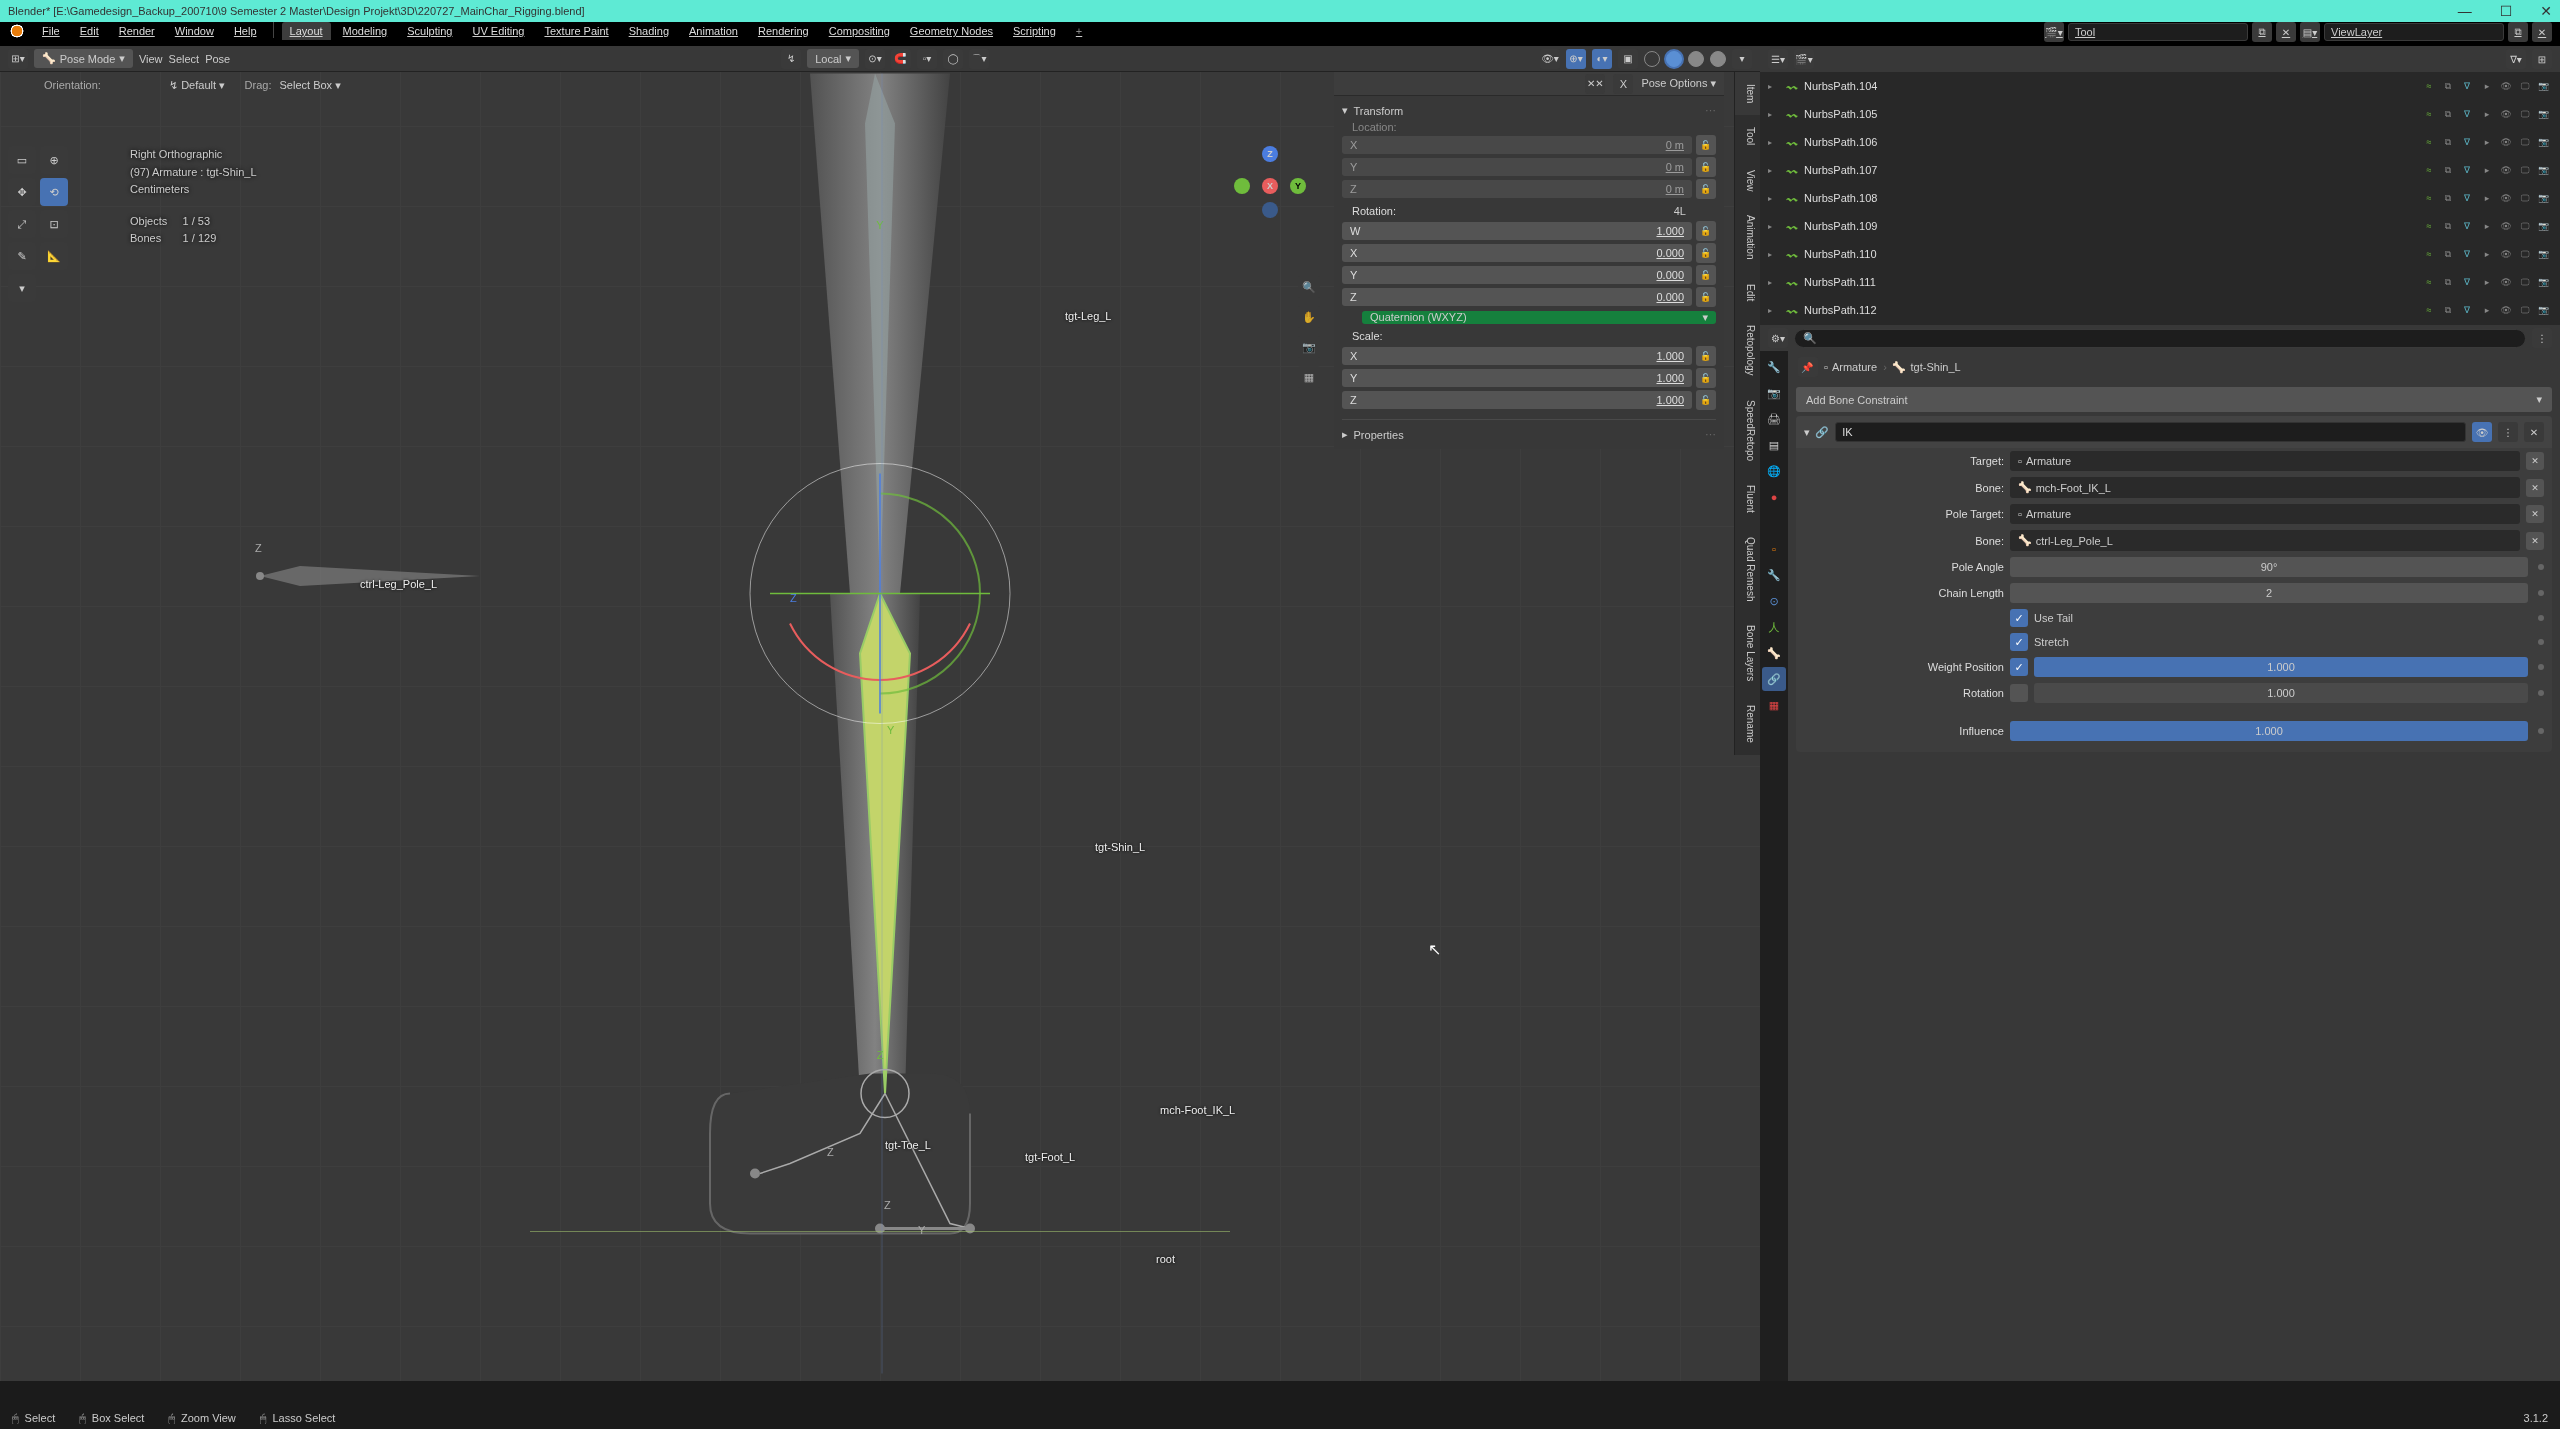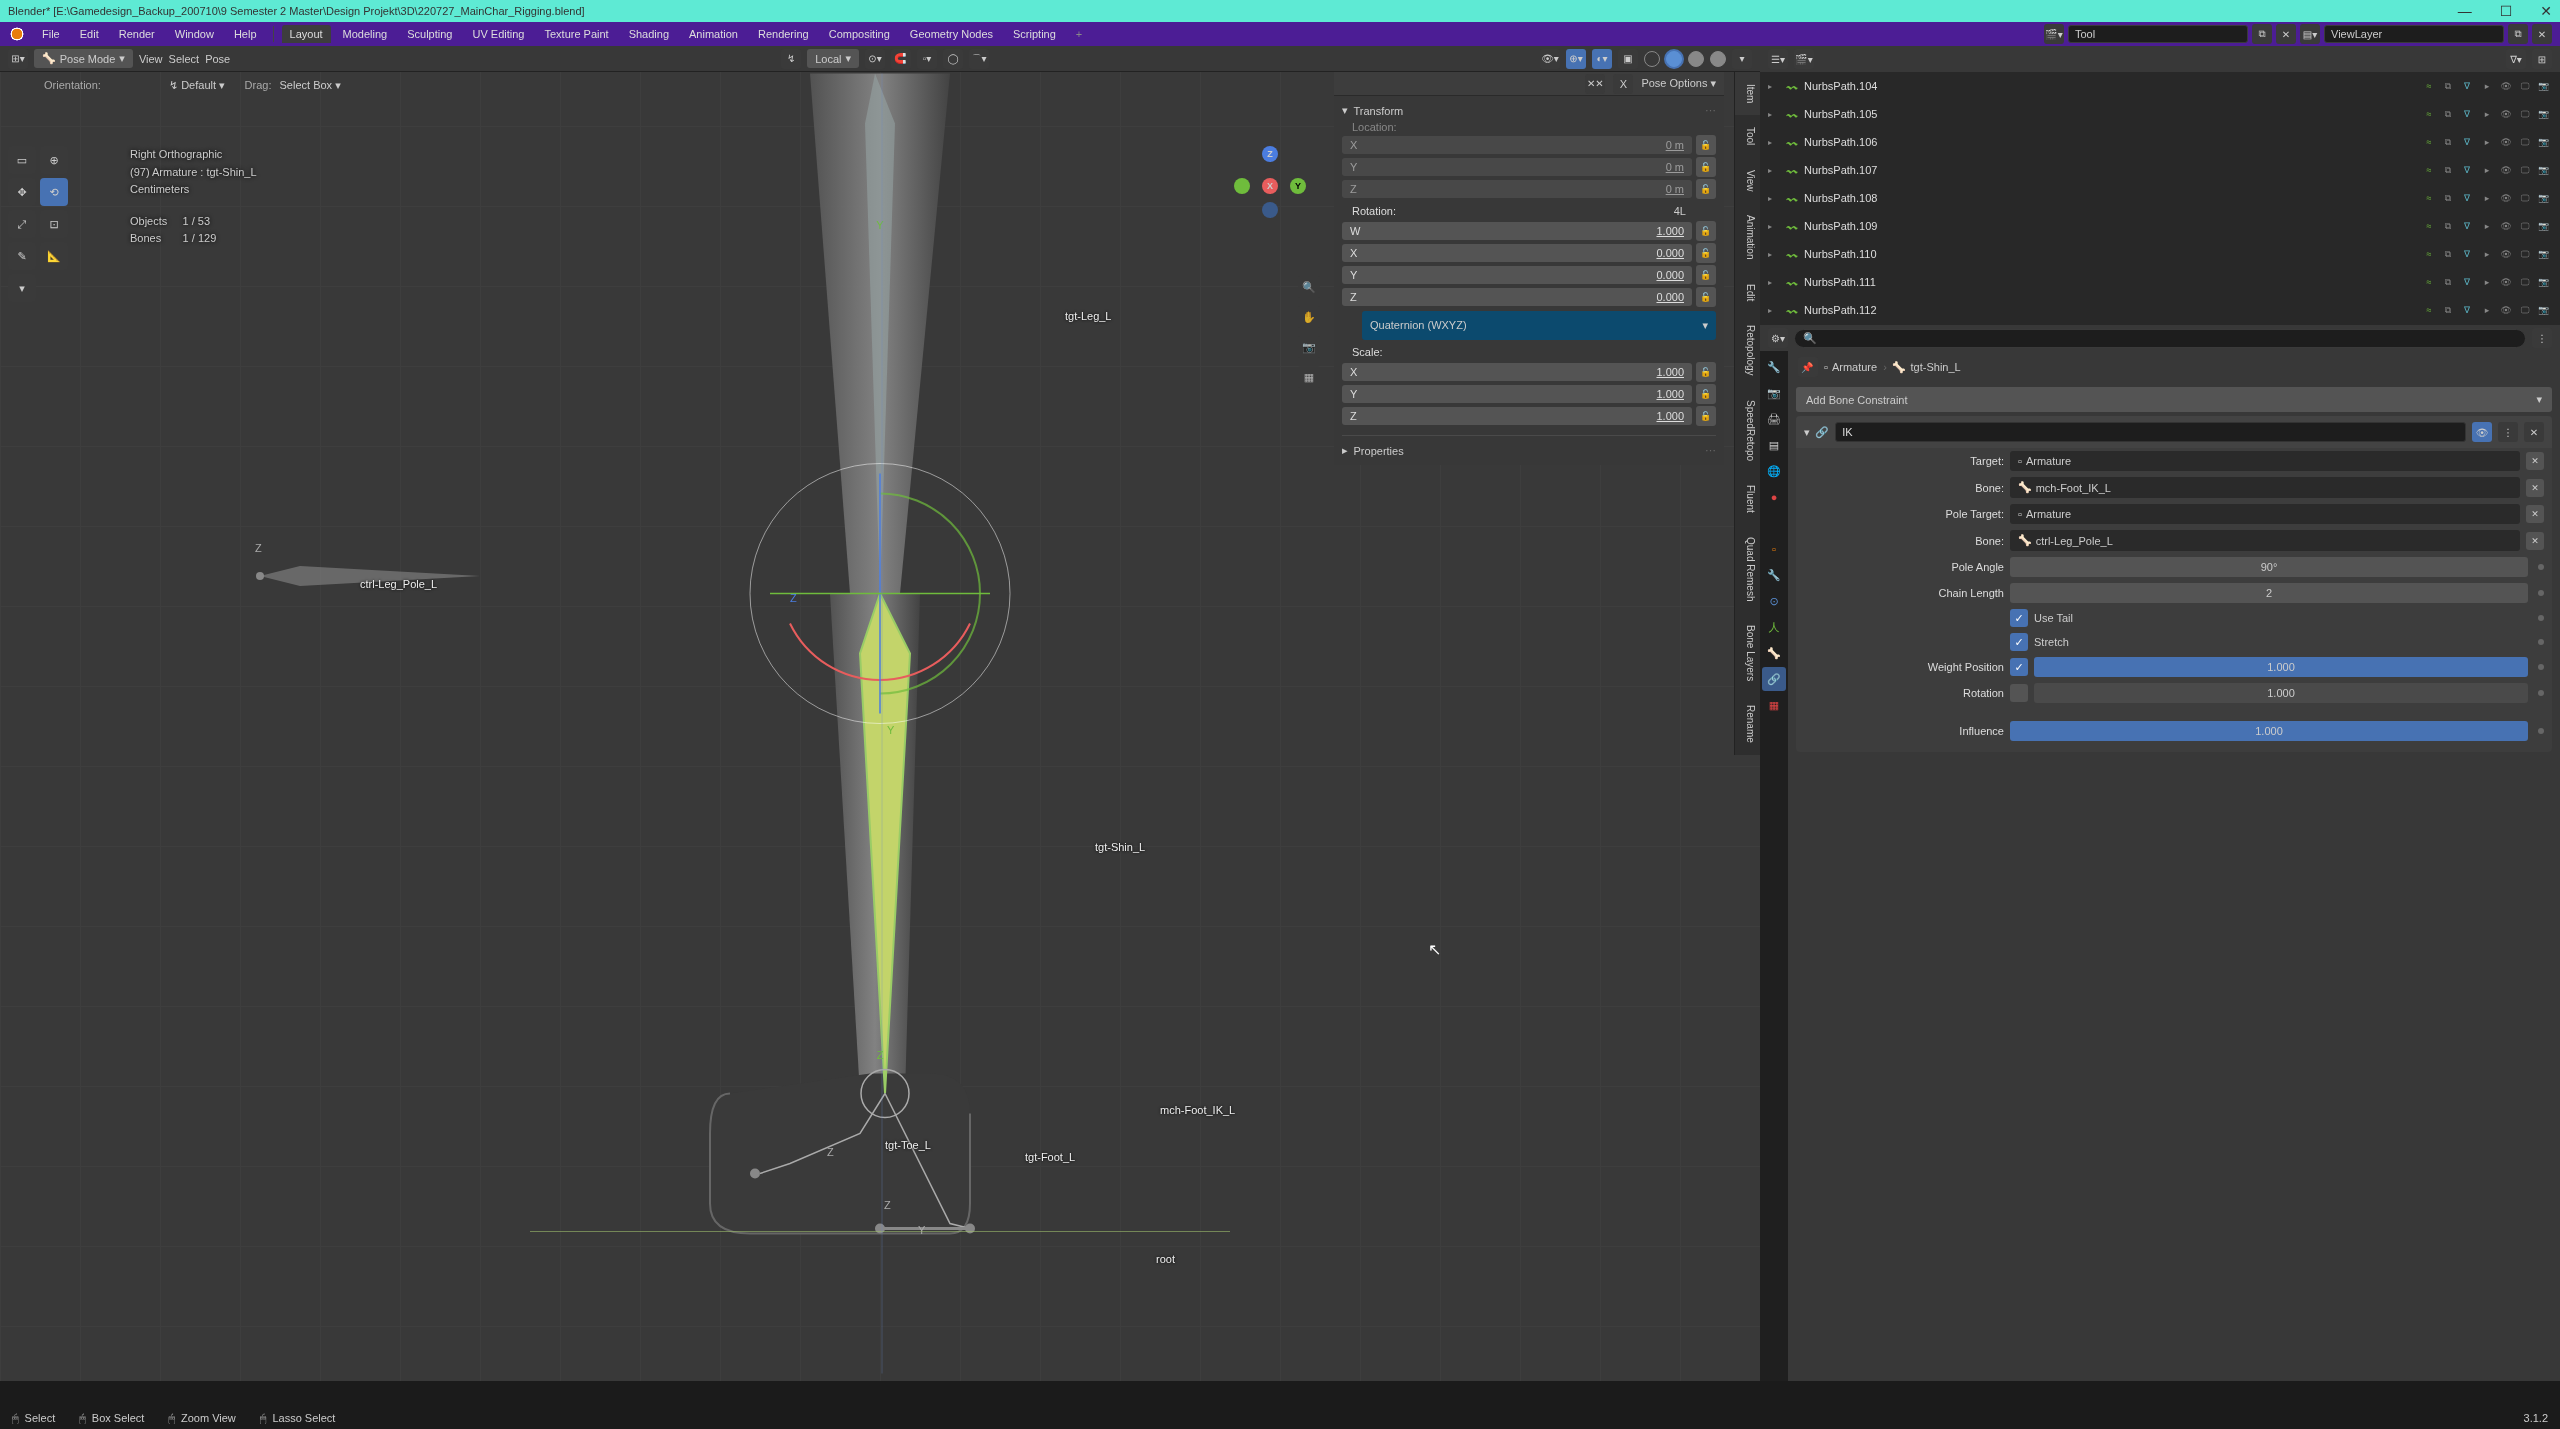--- a/index.html
+++ b/index.html
@@ -1,21 +1,21 @@
 <!DOCTYPE html>
 <html><head>
 <meta charset="utf-8">
 <style>
 * { margin:0; padding:0; box-sizing:border-box; font-family:"Segoe UI",Arial,sans-serif; font-size:11px; color:#ccc; user-select:none; }
 body { background:#1b1b1b; width:2560px; height:1429px; overflow:hidden; position:relative; }
 .titlebar { height:22px; background:#5eead4; display:flex; align-items:center; padding:0 8px; }
 .titlebar span { color:#333; }
 .titlebar .winbtns { margin-left:auto; display:flex; gap:28px; }
 .titlebar .winbtns div { color:#333; font-size:14px; }
-.menubar { height:24px; background:#4c1d95; display:flex; align-items:center; padding:0 8px; gap:4px; }
+.menubar { height:24px; background:#000000; display:flex; align-items:flex-start; padding:0 8px; gap:4px;text-decoration:underline; }
 .menubar .logo { width:18px; height:18px; background:radial-gradient(circle,#e87d0d 40%,#fff 42%,#fff 50%,transparent 52%); border-radius:50%; margin-right:4px; }
 .menubar .mi { padding:3px 8px; color:#ddd; }
 .menubar .mi.active { background:#3d3d3d; border-radius:3px 3px 0 0; }
 .menubar .sep { width:1px; height:16px; background:#444; margin:0 4px; }
 .menubar .right { margin-left:auto; display:flex; align-items:center; gap:4px; }
 .menubar .field { background:#1d1d1d; border:1px solid #3a3a3a; border-radius:3px; padding:2px 6px; display:flex; align-items:center; gap:4px; }
 .iconbtn { width:20px; height:20px; background:#3a3a3a; border-radius:3px; display:flex; align-items:center; justify-content:center; font-size:10px; }
 .toolbar { height:26px; background:#383838; display:flex; align-items:center; padding:0 8px; gap:6px; border-bottom:1px solid #222; }
 .toolbar .btn { background:#545454; border-radius:3px; padding:3px 8px; display:flex; align-items:center; gap:4px; }
 .toolbar .spc { flex:1; }
@@ -42,21 +42,21 @@
 .viewport .sidetools div { width:22px; height:22px; background:#3a3a3a; border-radius:3px; display:flex; align-items:center; justify-content:center; opacity:0.8; }
 .viewport .npanel { position:absolute; right:36px; top:26px; width:390px; background:#383838; }
 .viewport .npanel .phdr { height:24px; background:#3d3d3d; display:flex; align-items:center; padding:0 8px; justify-content:flex-end; gap:8px; border-bottom:1px solid #2a2a2a; }
 .viewport .npanel .sect { padding:4px 8px; }
 .viewport .npanel .shdr { display:flex; align-items:center; gap:6px; padding:4px 0; }
 .viewport .npanel .prow { display:flex; align-items:center; margin:2px 0; gap:4px; }
 .viewport .npanel .prow .val { flex:1; background:#545454; border-radius:3px; padding:3px 8px; display:flex; }
 .viewport .npanel .prow .val .k { color:#ddd; }
 .viewport .npanel .prow .val .v { margin-left:auto; color:#ddd;text-decoration:underline; }
 .viewport .npanel .prow .lock { width:20px; height:20px; background:#545454; border-radius:3px; display:flex; align-items:center; justify-content:center; font-size:9px; }
-.viewport .npanel .drop { background:#0c4a6e; border-radius:3px; padding:8px 8px; margin:4px 0 4px 20px; display:flex; }
+.viewport .npanel .drop { background:#15803d; border-radius:3px; padding:0 8px; margin:4px 0 4px 20px; display:flex; }
 .viewport .tabs { position:absolute; right:0; top:26px; width:26px; display:flex; flex-direction:column; }
 .viewport .tabs .tab { writing-mode:vertical-rl; padding:12px 4px; background:#2e2e2e; border-left:1px solid #222; text-align:center; font-size:10px; }
 .viewport .tabs .tab.active { background:#383838; }
 .char { position:absolute; left:50%; top:0; transform:translateX(-50%); width:700px; height:100%; pointer-events:none; }
 .bone-lbl { position:absolute; color:#eee; font-size:11px; text-shadow:0 0 3px #000; }
 .rightcol { width:800px; display:flex; background:#282828; }
 .outliner { flex:1; display:flex; flex-direction:column; }
 .outliner .hdr { height:26px; background:#383838; display:flex; align-items:center; padding:0 8px; gap:6px; }
 .outliner .list { flex:0 0 253px; overflow:hidden; background:#282828; }
 .outliner .item { display:flex; align-items:center; padding:2px 8px; gap:4px; height:28px; }

